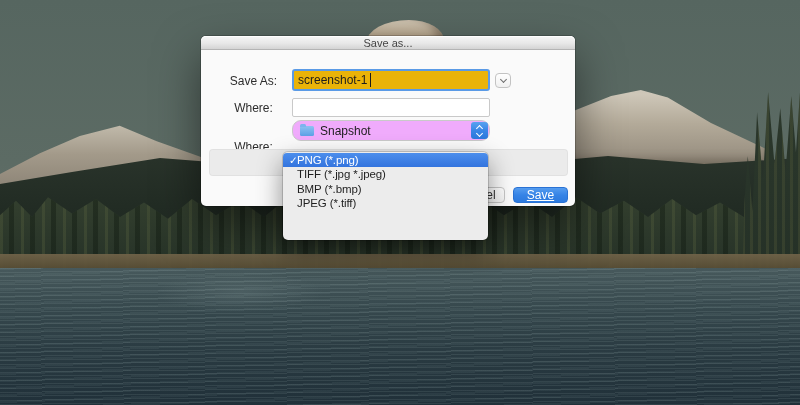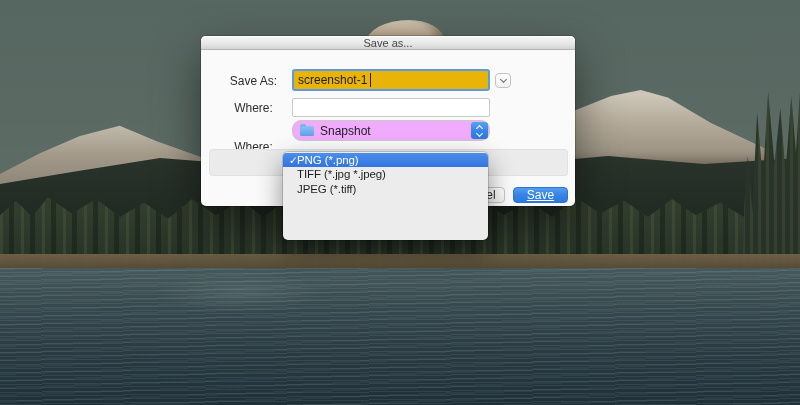--- a/index.html
+++ b/index.html
@@ -166,15 +166,19 @@
   <div class="menu-item selected">
     <span class="check">✓</span>
     <span>PNG (*.png)</span>
   </div>
   <div class="menu-item">
     <span class="check"></span>
     <span>TIFF (*.jpg *.jpeg)</span>
   </div>
   <div class="menu-item">
     <span class="check"></span>
+    <span>BMP (*.bmp)</span>
+  </div>
+  <div class="menu-item">
+    <span class="check"></span>
     <span>JPEG (*.tiff)</span>
   </div>
 </div>
 
 </body></html>

